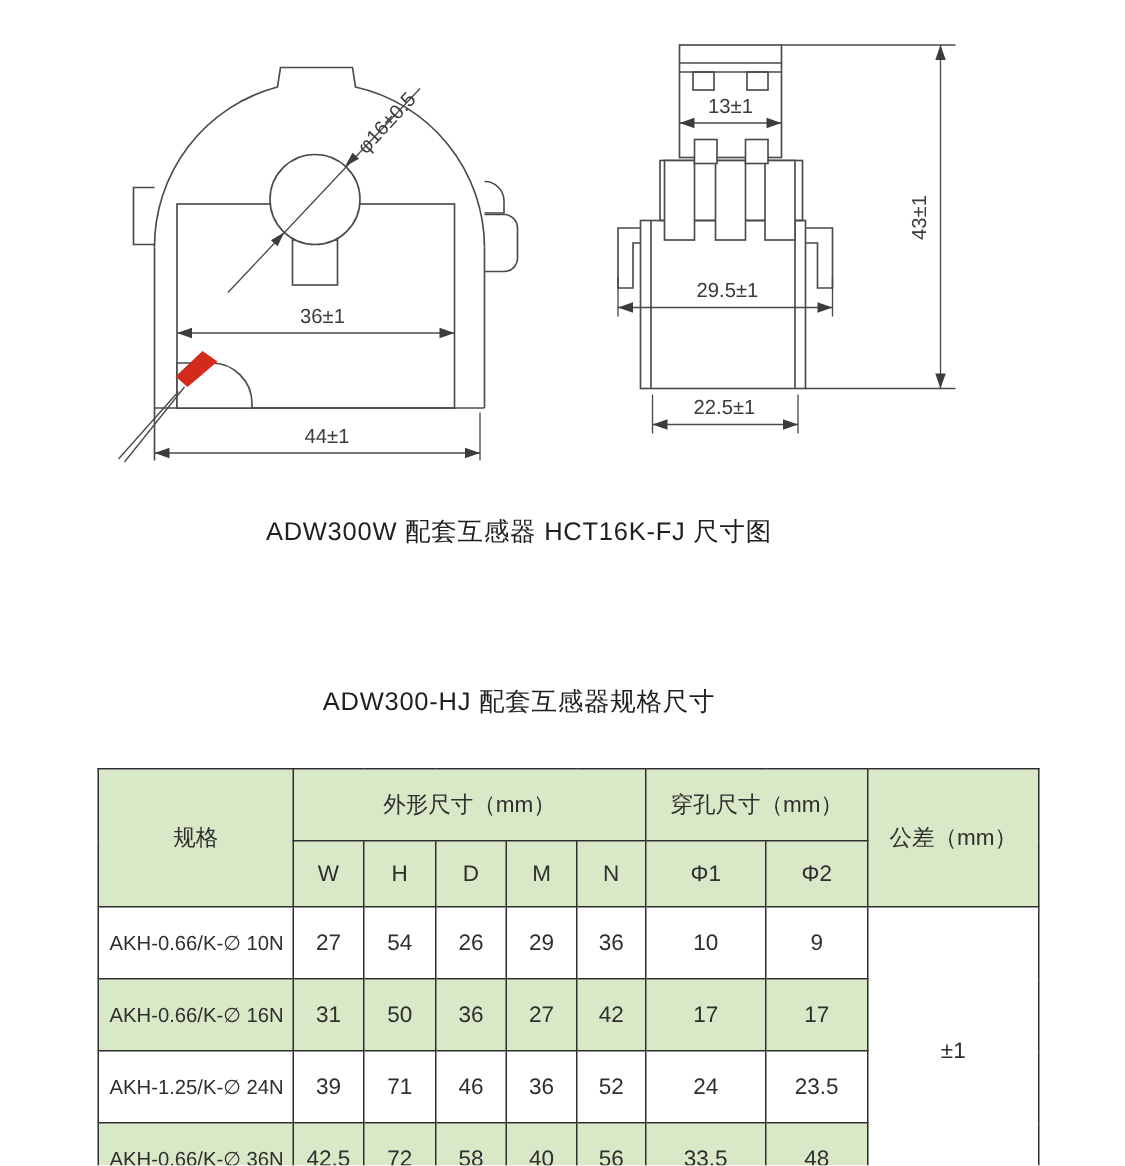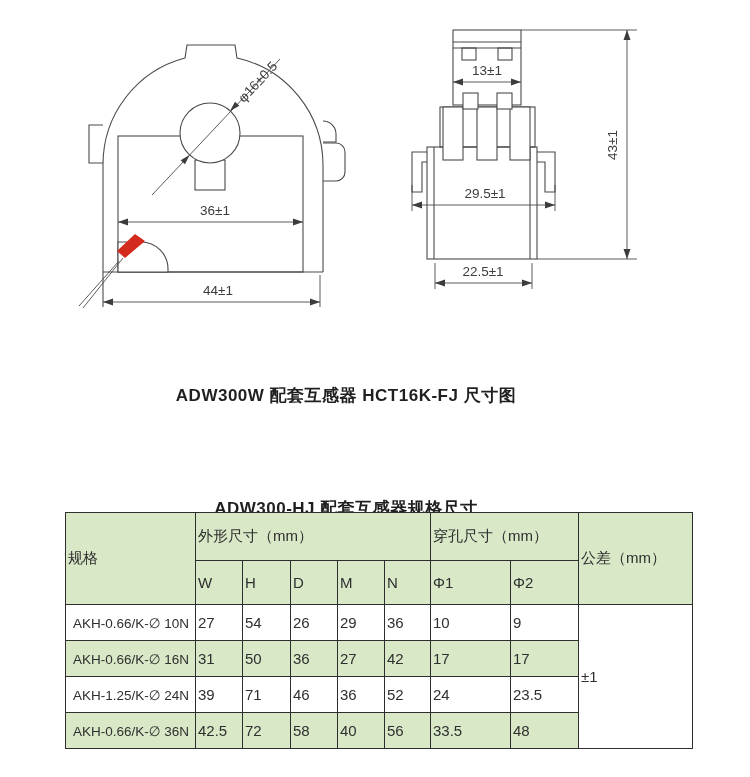--- a/index.html
+++ b/index.html
@@ -17,43 +17,42 @@
   #side-view{left:405px;top:15px;}
   .drawing text{
     fill:#3c3c3c;
     font-family:"Liberation Sans","DejaVu Sans",sans-serif;
     font-size:13.5px;
   }
   
   .caption{
     position:absolute;left:0;width:692px;
     text-align:center;
-    font-size:17px;font-weight:bold;color:#1f1f1f;
+    font-size:17px;font-weight:normal;color:#1f1f1f;
     letter-spacing:0.5px;
-    margin-top:41px;
   }
   #caption-dim{top:343px;}
   #caption-spec{top:456px;}
   
   table.spec{
     position:absolute;left:65px;top:512px;
     border-collapse:collapse;table-layout:fixed;
     width:627px;
     font-size:15px;color:#2f2f2f;
   }
   table.spec td{
     border:1px solid #2e2e2e;
-    vertical-align:middle;
+    text-align:center;vertical-align:middle;
     padding:0 2px;
     background:#ffffff;
   }
   table.spec td.green{background:#d9e8c7;}
   table.spec tr.hdr1{height:48px;}
   table.spec tr.hdr2{height:44px;}
-  table.spec tr.data{height:36px;}
+  table.spec tr.data{height:48px;}
   table.spec td.spec-name{
     text-align:left;padding-left:7px;font-size:13.5px;white-space:nowrap;
   }
 </style>
 </head>
 <body>
 
 <div class="page">
 
   <svg id="front-view" class="drawing" width="290" height="305" viewBox="0 0 290 305">

